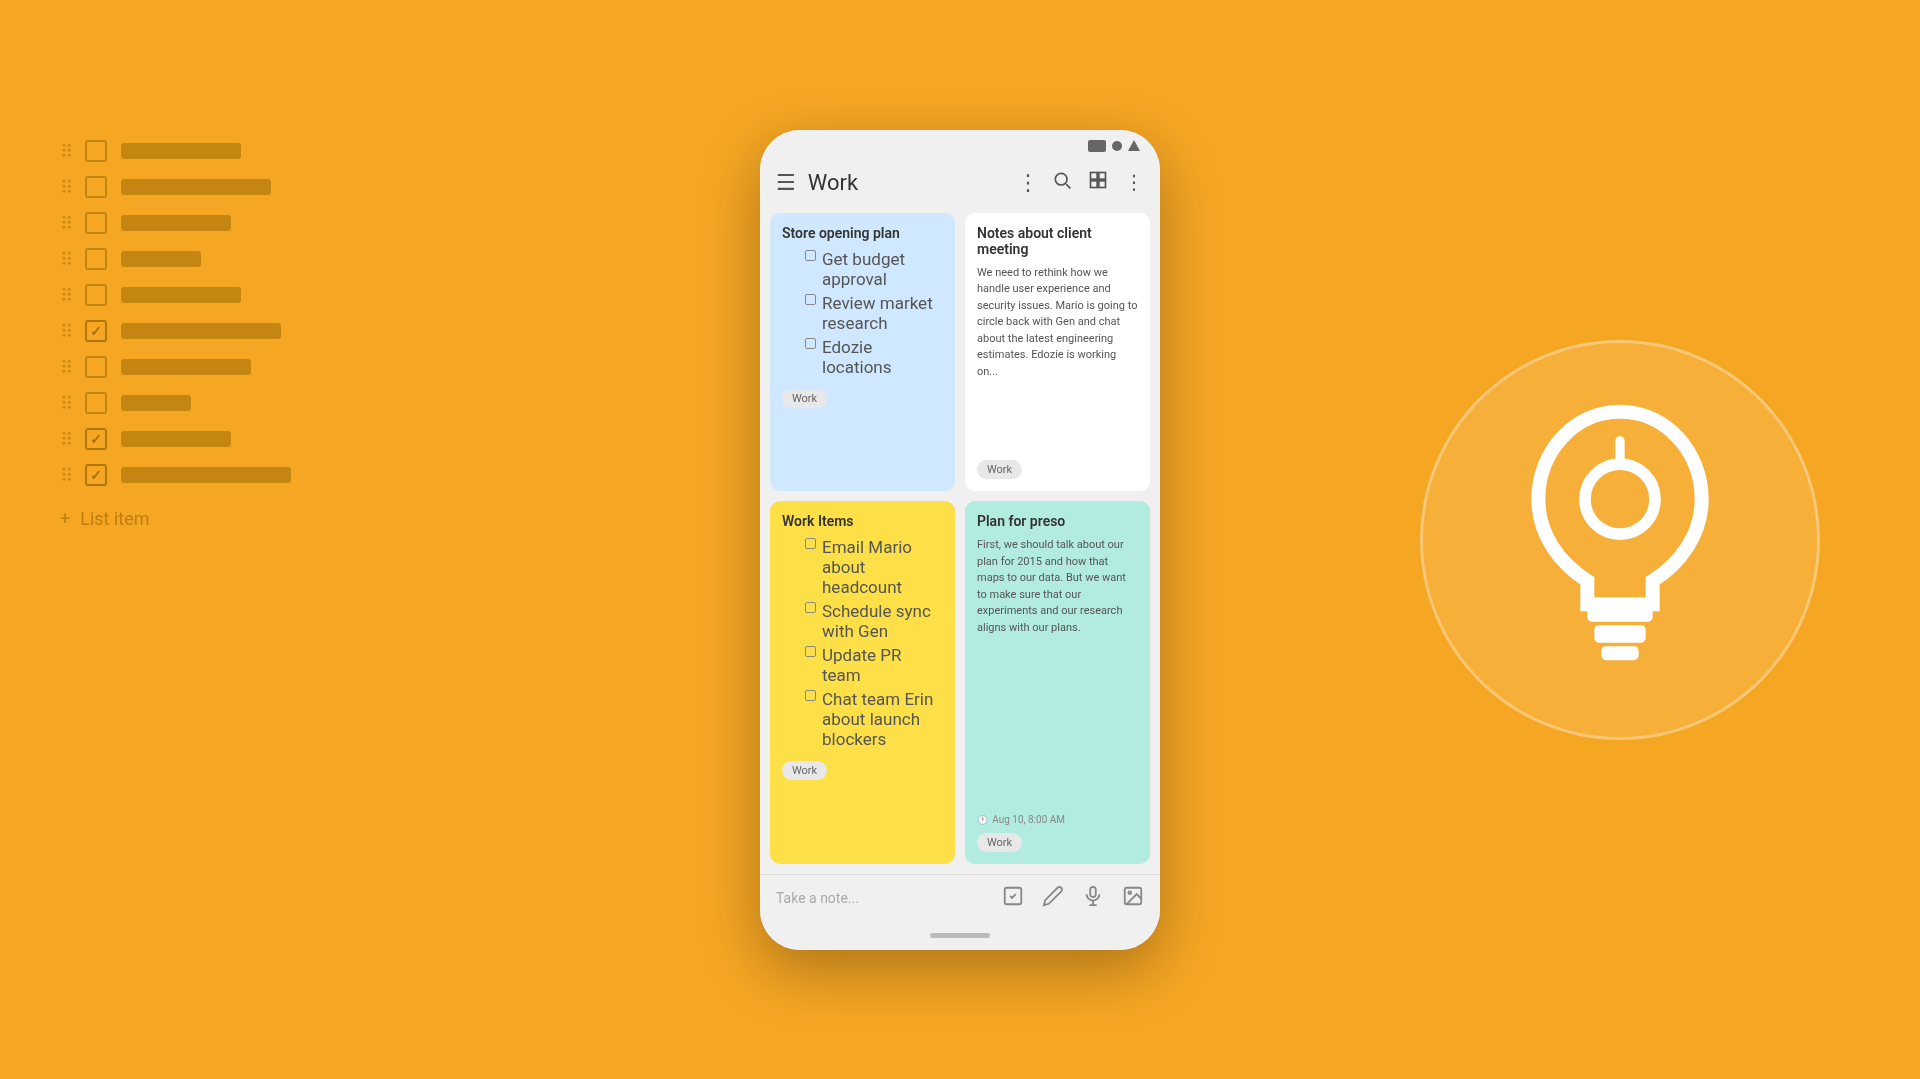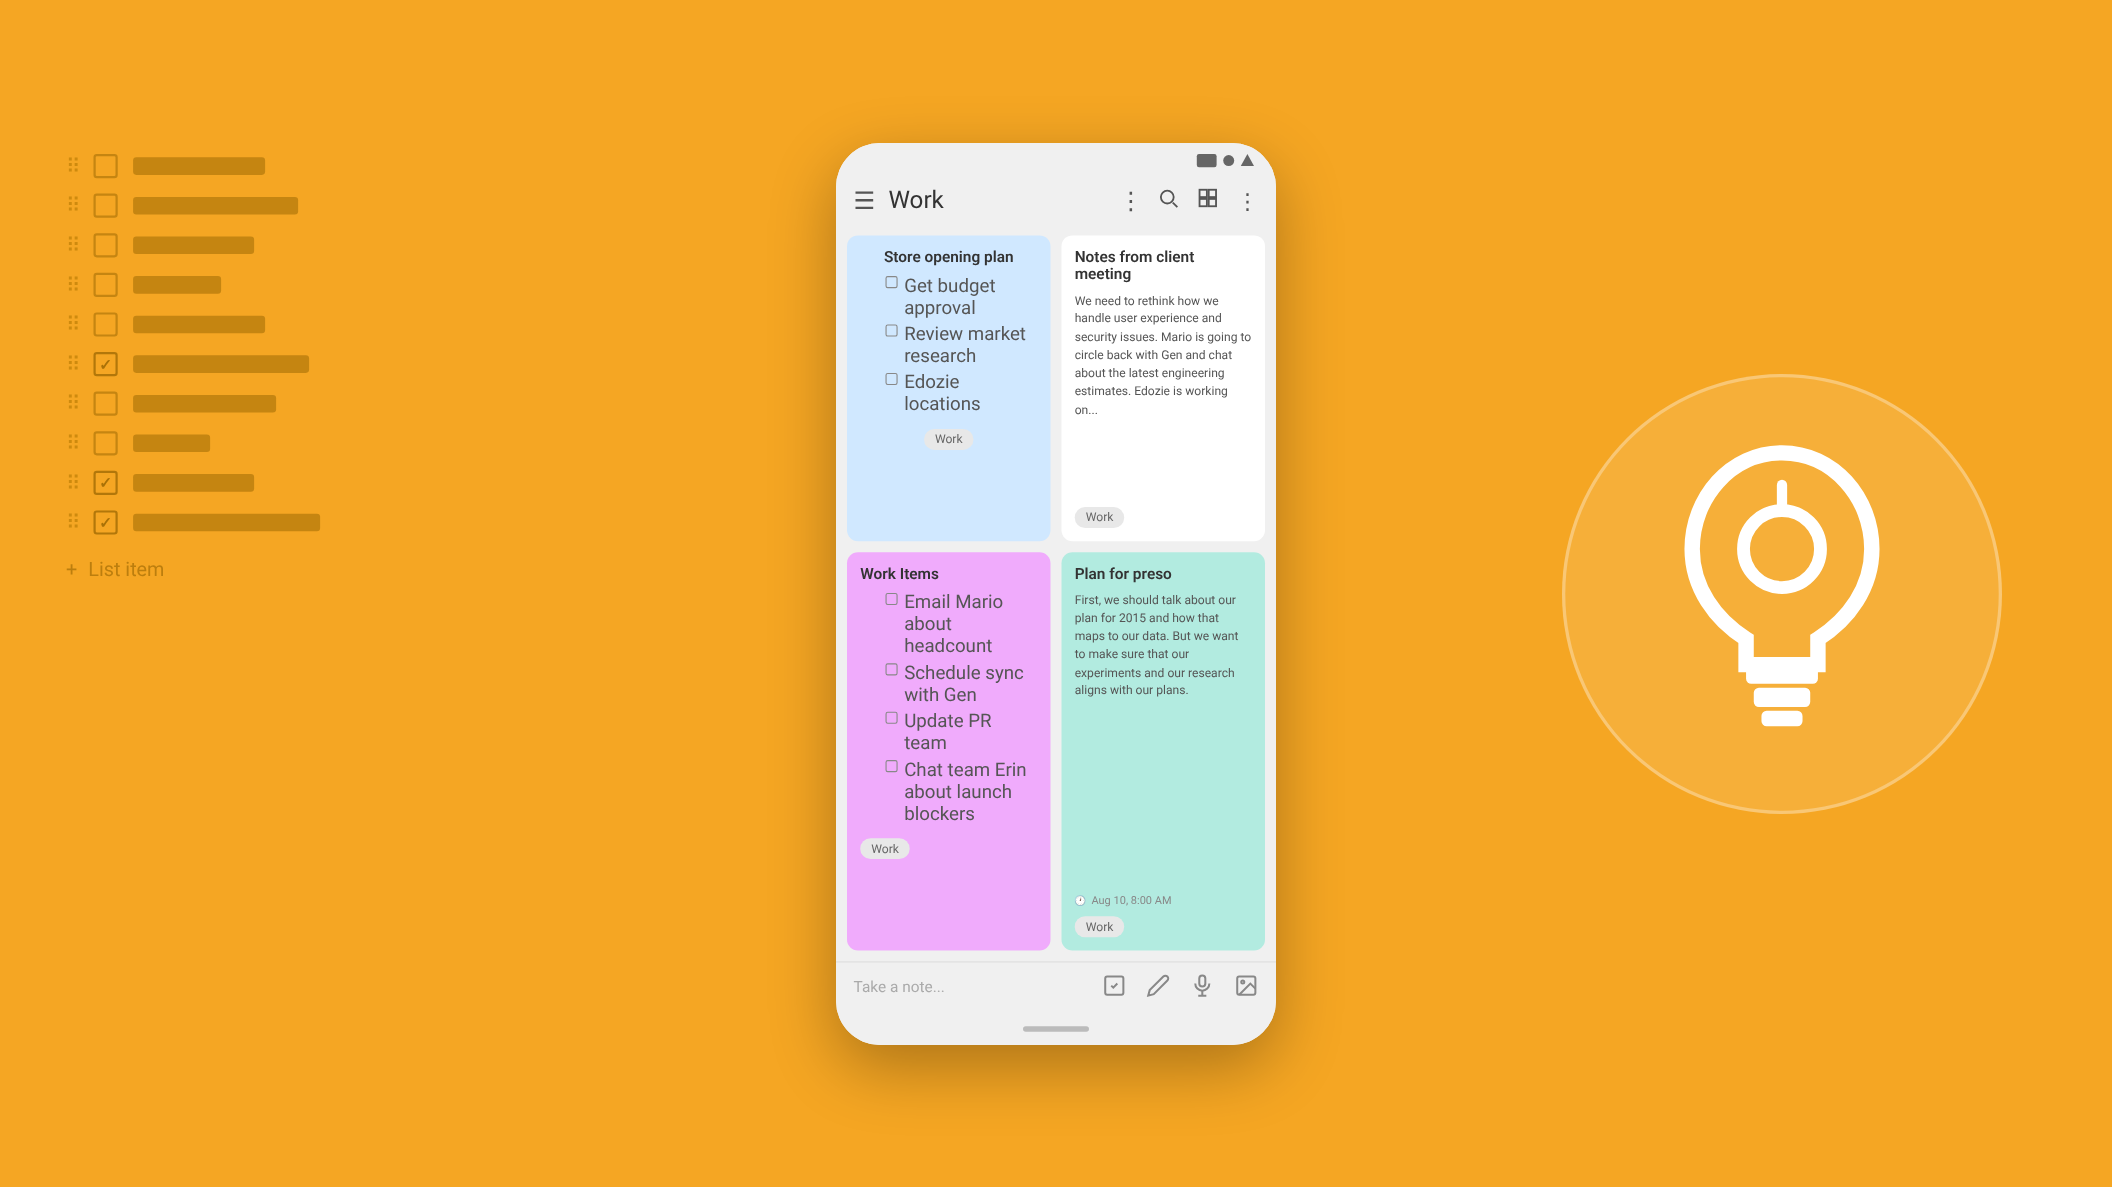--- a/index.html
+++ b/index.html
@@ -160,22 +160,22 @@
       gap: 10px;
       overflow-y: auto;
       background: #f0f0f0;
     }
     .note-card {
       border-radius: 10px;
       padding: 12px;
       display: flex;
       flex-direction: column;
     }
-    .note-card.blue { background: #d0e8ff; align-items: center; }
-    .note-card.yellow { background: #f0abfc; }
+    .note-card.blue { background: #d0e8ff; }
+    .note-card.yellow { background: #fde047; }
     .note-card.white { background: #ffffff; }
     .note-card.teal { background: #b2ebe0; }
 
     .note-title {
       font-size: 14px;
       font-weight: 600;
       color: #333;
       margin-bottom: 8px;
     }
     .note-checkbox-item {
@@ -387,21 +387,21 @@
           <span>Review market research</span>
         </div>
         <div class="note-checkbox-item">
           <div class="note-cb"></div>
           <span>Edozie locations</span>
         </div>
         <span class="note-tag">Work</span>
       </div>
 
       <div class="note-card white">
-        <div class="note-title">Notes from client meeting</div>
+        <div class="note-title">Notes about client meeting</div>
         <div class="note-text">We need to rethink how we handle user experience and security issues. Mario is going to circle back with Gen and chat about the latest engineering estimates. Edozie is working on...</div>
         <span class="note-tag">Work</span>
       </div>
 
       <div class="note-card yellow">
         <div class="note-title">Work Items</div>
         <div class="note-checkbox-item">
           <div class="note-cb"></div>
           <span>Email Mario about headcount</span>
         </div>

